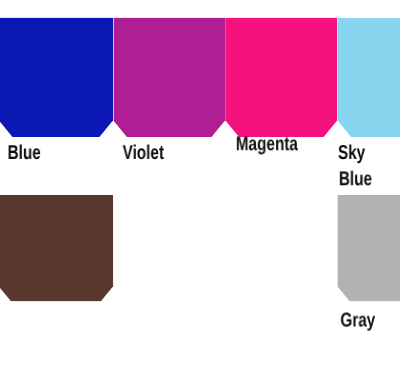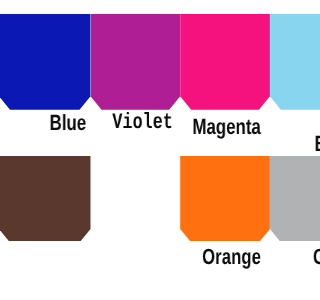--- a/index.html
+++ b/index.html
@@ -3,48 +3,44 @@
 <meta charset="utf-8">
 <title>Colour Palette</title>
 <style>
   html,body{margin:0;padding:0;}
   body{width:300px;height:300px;background:#ffffff;overflow:hidden;
        font-family:"Liberation Sans",sans-serif;
        -webkit-font-smoothing:antialiased;text-rendering:geometricPrecision;}
   #palette{position:absolute;left:0;top:0;width:300px;height:300px;}
   .cell{position:absolute;top:0;height:300px;}
   .chip{position:absolute;left:0;right:0;}
-  .label{position:absolute;left:0;width:89.7px;text-align:right;font-weight:bold;
-         color:#0d0d0d;font-size:22px;line-height:21.6px;}
+  .label{position:absolute;left:0;width:89.7px;text-align:left;font-weight:bold;
+         color:#0d0d0d;font-size:16px;line-height:21.6px;}
   .label .txt{display:inline-block;transform:scaleX(0.765);will-change:transform;}
 </style>
 </head>
 <body>
 
 <div id="palette">
     <div class="cell" style="left: -1px; width: 91.5px;">
       <div class="chip" style="top: 14px; height: 95.7px; background: rgb(11, 24, 180); clip-path: polygon(0px 0px, 100% 0px, 100% calc(100% - 13.5px), calc(100% - 11px) 100%, 11px 100%, 0px calc(100% - 13.5px));"></div>
       <div class="label" style="top: 111.5px; left: 2.9px;"><span class="txt">Blue</span></div>
     </div>
-    <div class="cell" style="left: 90.5px; width: 89.7px; font-family: Liberation Mono, monospace;">
+    <div class="cell" style="left: 90.5px; width: 89.7px;">
       <div class="chip" style="top: 14px; height: 95.7px; background: rgb(176, 30, 149); clip-path: polygon(0px 0px, 100% 0px, 100% calc(100% - 13.5px), calc(100% - 11px) 100%, 11px 100%, 0px calc(100% - 13.5px));"></div>
       <div class="label" style="top: 111.5px; left: 2.2px;"><span class="txt">Violet</span></div>
     </div>
     <div class="cell" style="left: 180.2px; width: 89.7px;">
       <div class="chip" style="top: 14px; height: 95.7px; background: rgb(245, 17, 126); clip-path: polygon(0px 0px, 100% 0px, 100% calc(100% - 13.5px), calc(100% - 11px) 100%, 11px 100%, 0px calc(100% - 13.5px));"></div>
-      <div class="label" style="top: 116px; left: 1.2px;"><span class="txt">Magenta</span></div>
+      <div class="label" style="top: 105px; left: 1.2px;"><span class="txt">Magenta</span></div>
     </div>
     <div class="cell" style="left: 269.9px; width: 89.7px;">
       <div class="chip" style="top: 14px; height: 95.7px; background: rgb(136, 213, 240); clip-path: polygon(0px 0px, 100% 0px, 100% calc(100% - 13.5px), calc(100% - 11px) 100%, 11px 100%, 0px calc(100% - 13.5px));"></div>
       <div class="label" style="top: 111.5px; left: -3px;"><span class="txt">Sky</span><br><span class="txt">Blue</span></div>
     </div>
     <div class="cell" style="left: -1px; width: 91.5px;">
       <div class="chip" style="top: 156px; height: 85.3px; background: rgb(90, 56, 46); clip-path: polygon(0px 0px, 100% 0px, 100% calc(100% - 12.2px), calc(100% - 10px) 100%, 10px 100%, 0px calc(100% - 12.2px));"></div>
     </div>
-    <div class="cell" style="left: 180.2px; width: 89.7px;">
-      <div class="chip" style="top: 156px; height: 85.3px; background: rgb(255, 112, 16); clip-path: polygon(0px 0px, 100% 0px, 100% calc(100% - 12.2px), calc(100% - 10px) 100%, 10px 100%, 0px calc(100% - 12.2px));"></div>
-      <div class="label" style="top: 246.3px; left: -0.3px;"><span class="txt">Orange</span></div>
-    </div>
     <div class="cell" style="left: 269.9px; width: 89.7px;">
       <div class="chip" style="top: 156px; height: 85.3px; background: rgb(176, 178, 180); clip-path: polygon(0px 0px, 100% 0px, 100% calc(100% - 12.2px), calc(100% - 10px) 100%, 10px 100%, 0px calc(100% - 12.2px));"></div>
       <div class="label" style="top: 246.3px; left: -2.2px;"><span class="txt">Gray</span></div>
     </div>
   </div>
 
 </body></html>

